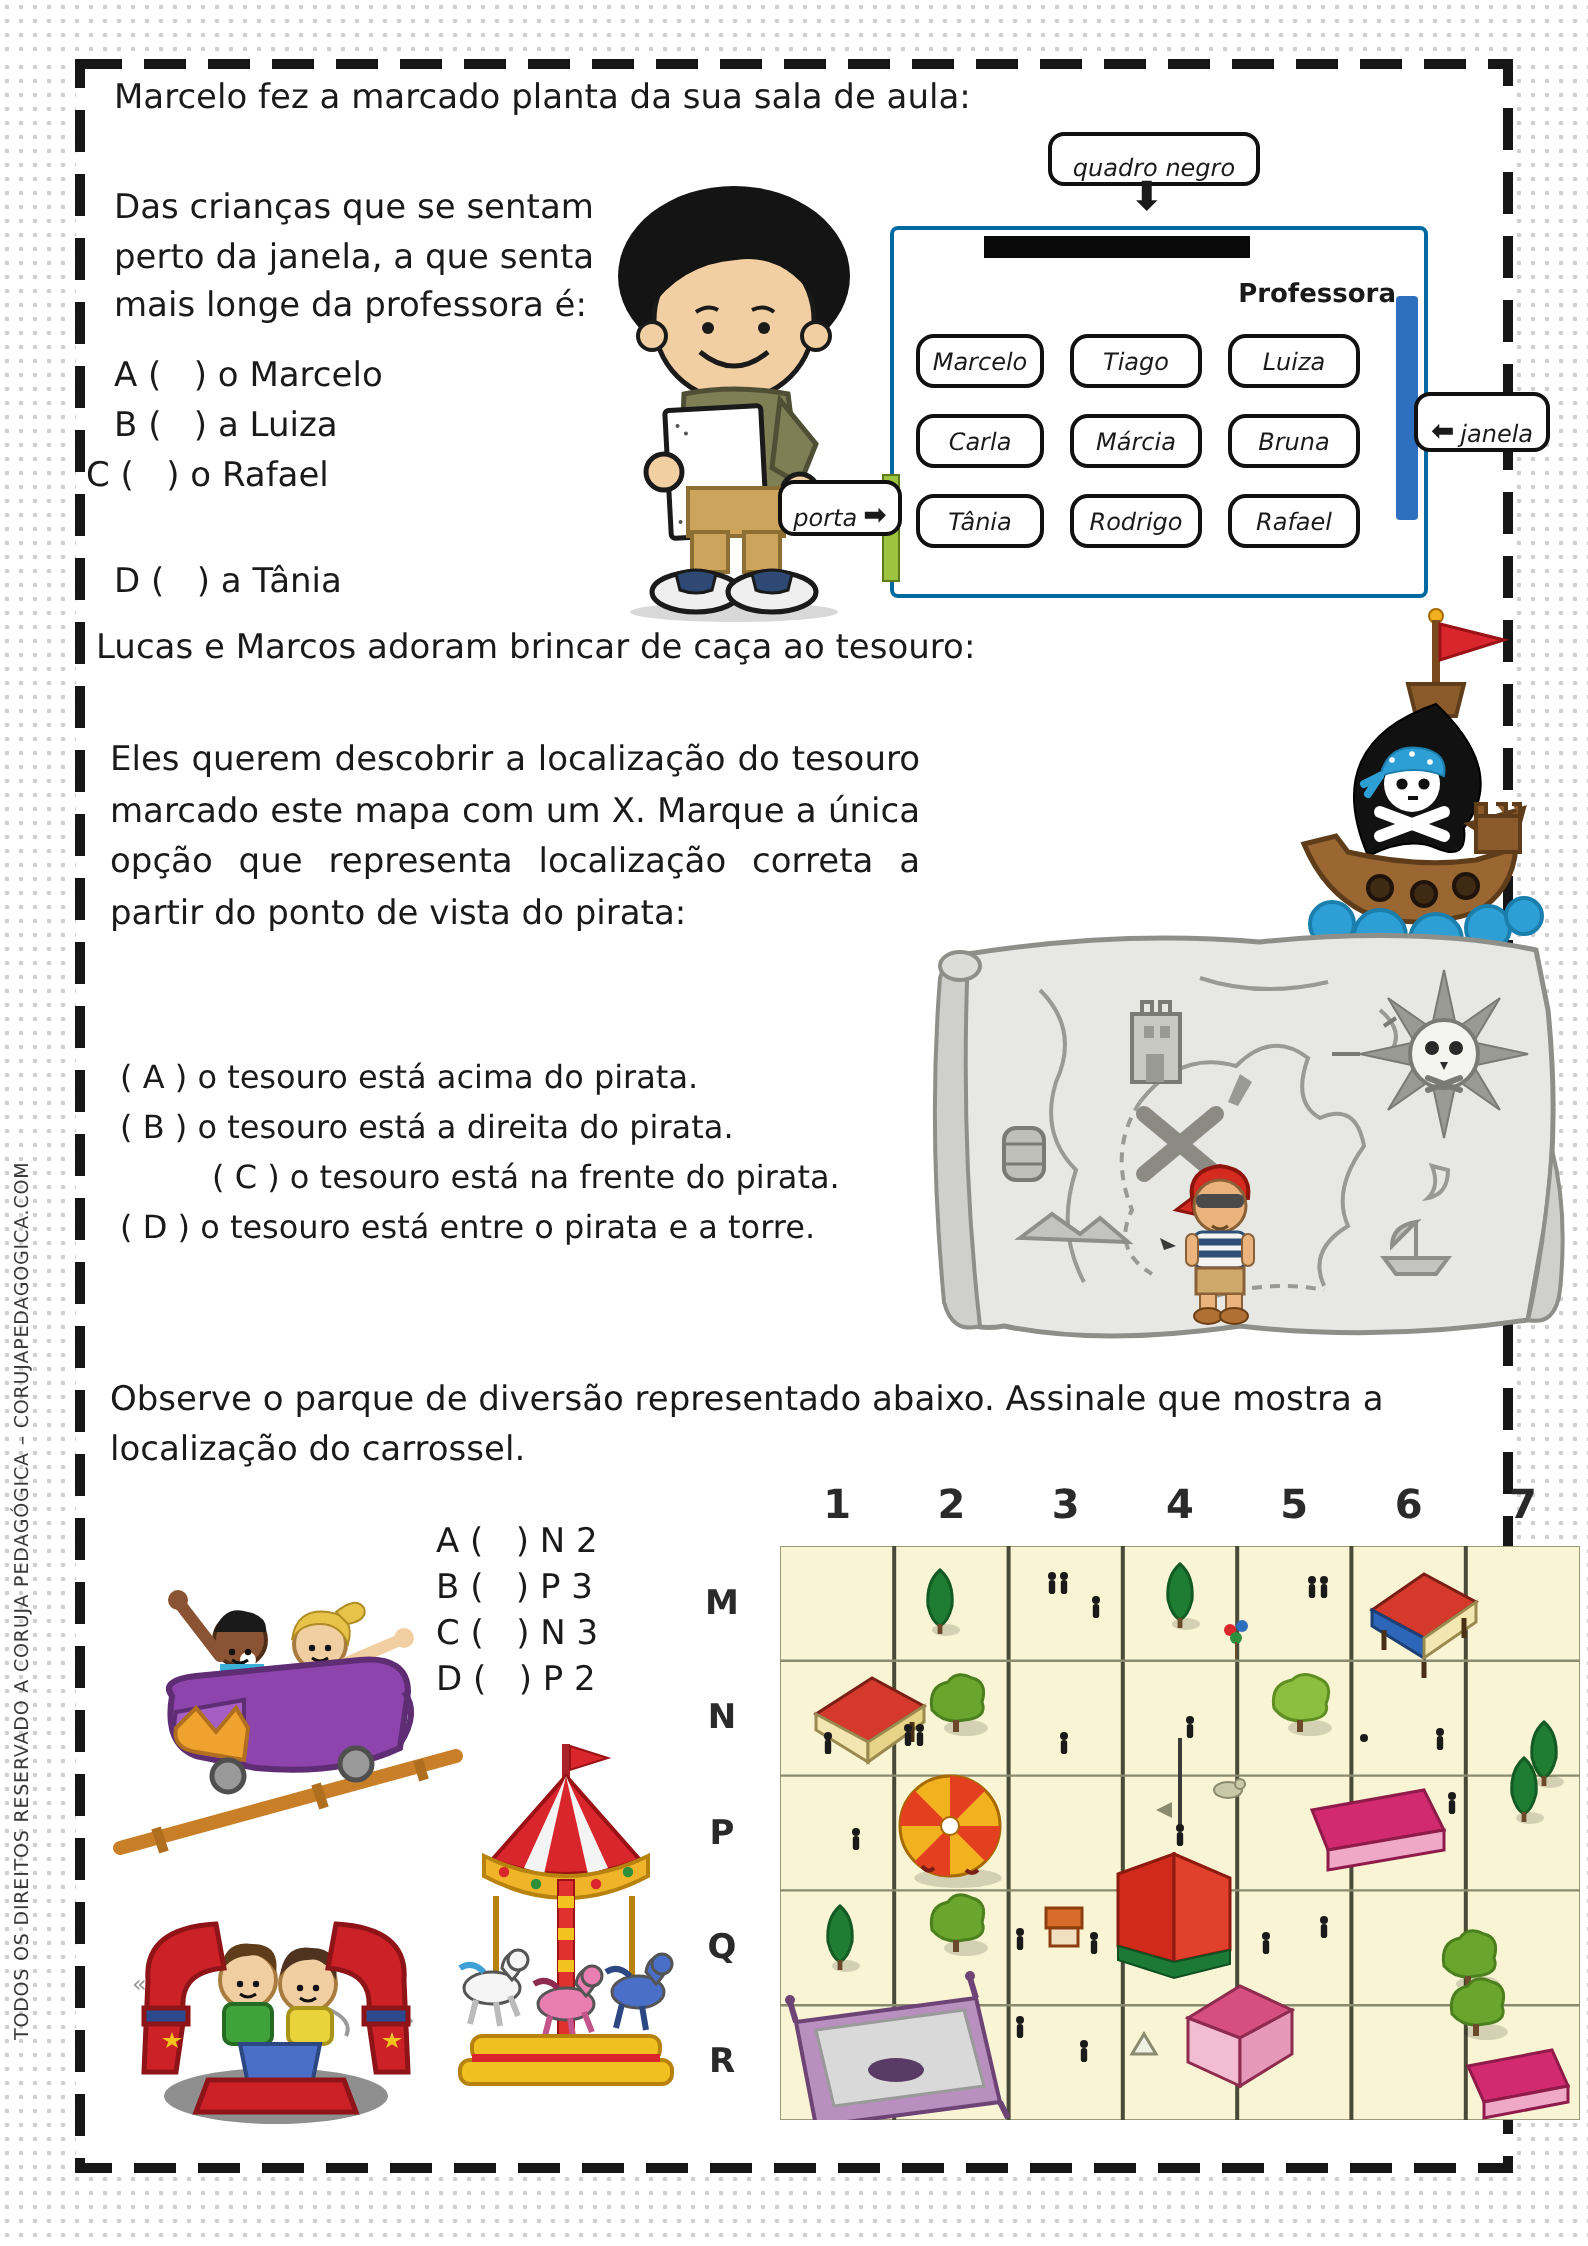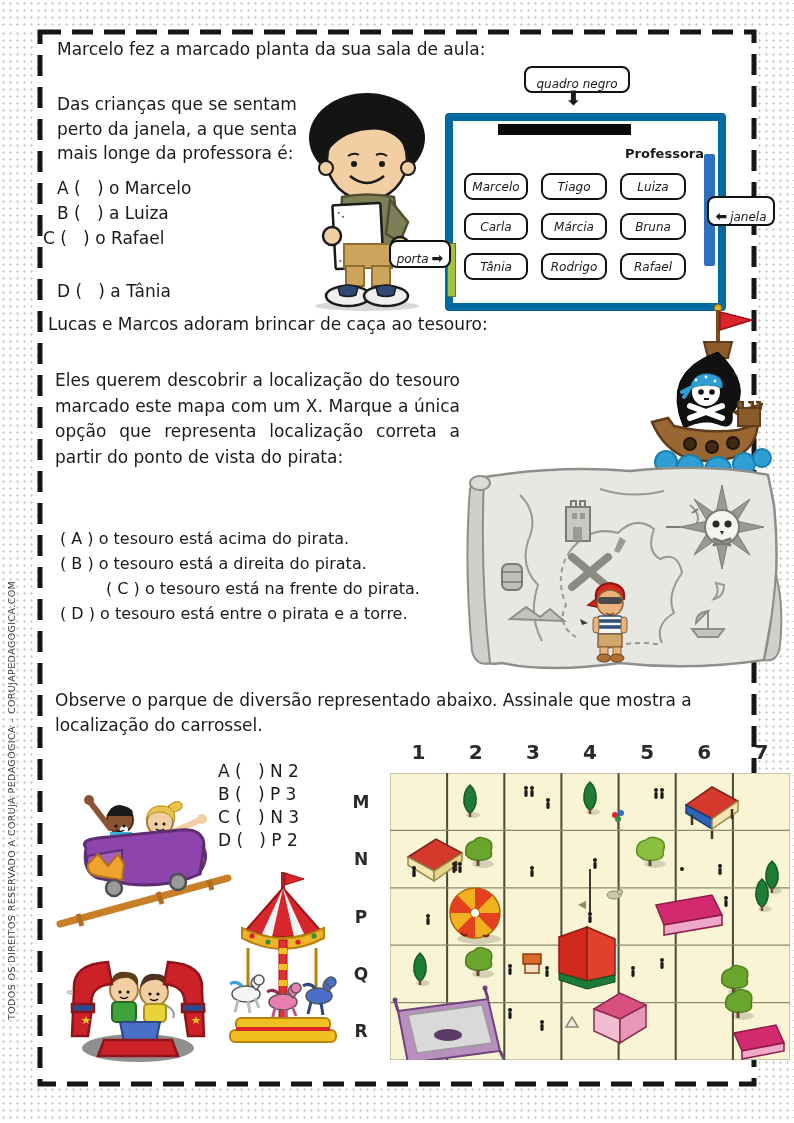--- a/index.html
+++ b/index.html
@@ -8,21 +8,21 @@
   .margin-tex{position:absolute;background-image:radial-gradient(circle,#cfcfcf 1px,transparent 1.3px);
         background-size:7px 7px;}
   .border-svg{position:absolute;left:0;top:0;pointer-events:none;}
   .txt{position:absolute;line-height:1.38;}
   .opt{white-space:pre;}
   .copyright{position:absolute;left:6px;top:400px;height:620px;writing-mode:vertical-rl;
         transform:rotate(180deg);font-size:9.5px;color:#3a3a3a;letter-spacing:.4px;
         display:flex;align-items:center;}
   
   .classroom{position:absolute;left:445px;top:113px;width:265px;height:182px;
-        border:8px solid #0369a1;border-radius:4px;background:#fff;}
+        border:2px solid #0369a1;border-radius:4px;background:#fff;}
   .blackboard{position:absolute;left:45px;top:3px;width:133px;height:11px;background:#0a0a0a;}
   .teacher{position:absolute;right:14px;top:25px;font-weight:bold;font-size:13px;}
   .desks{position:absolute;left:11px;top:52px;display:grid;
         grid-template-columns:64px 66px 66px;gap:13px 13px;}
   .desk{border:2.5px solid #111;border-radius:9px;height:23px;display:flex;align-items:center;
         justify-content:center;font-size:12px;font-style:italic;}
   .window-bar{position:absolute;right:3px;top:33px;width:11px;height:112px;background:#2e6fc0;border-radius:2px;}
   .lbl-box{position:absolute;border:2.5px solid #111;border-radius:8px;background:#fff;
         font-size:12px;font-style:italic;display:flex;align-items:flex-end;justify-content:center;gap:3px;}
   .arrow-glyph{font-style:normal;font-size:14px;font-weight:bold;}

